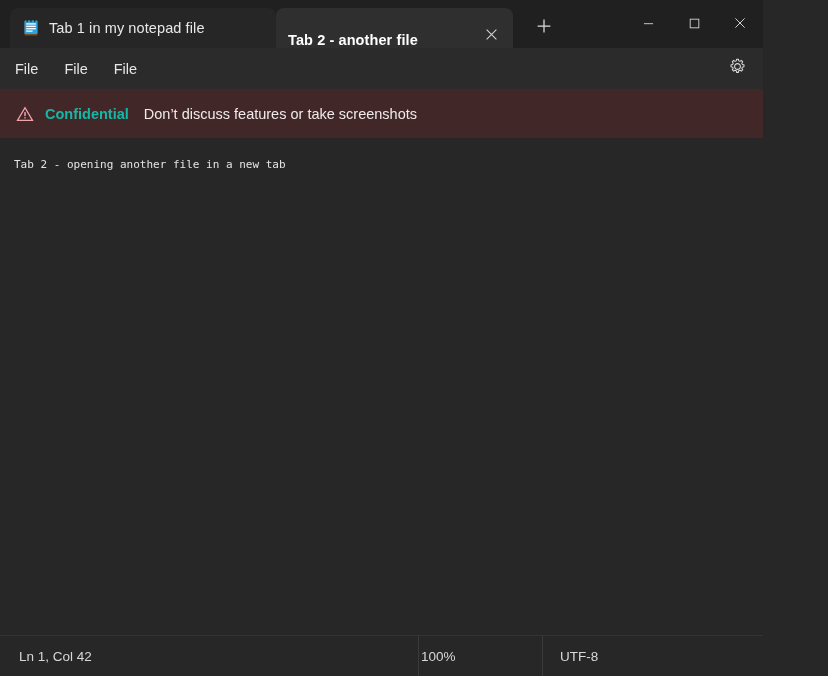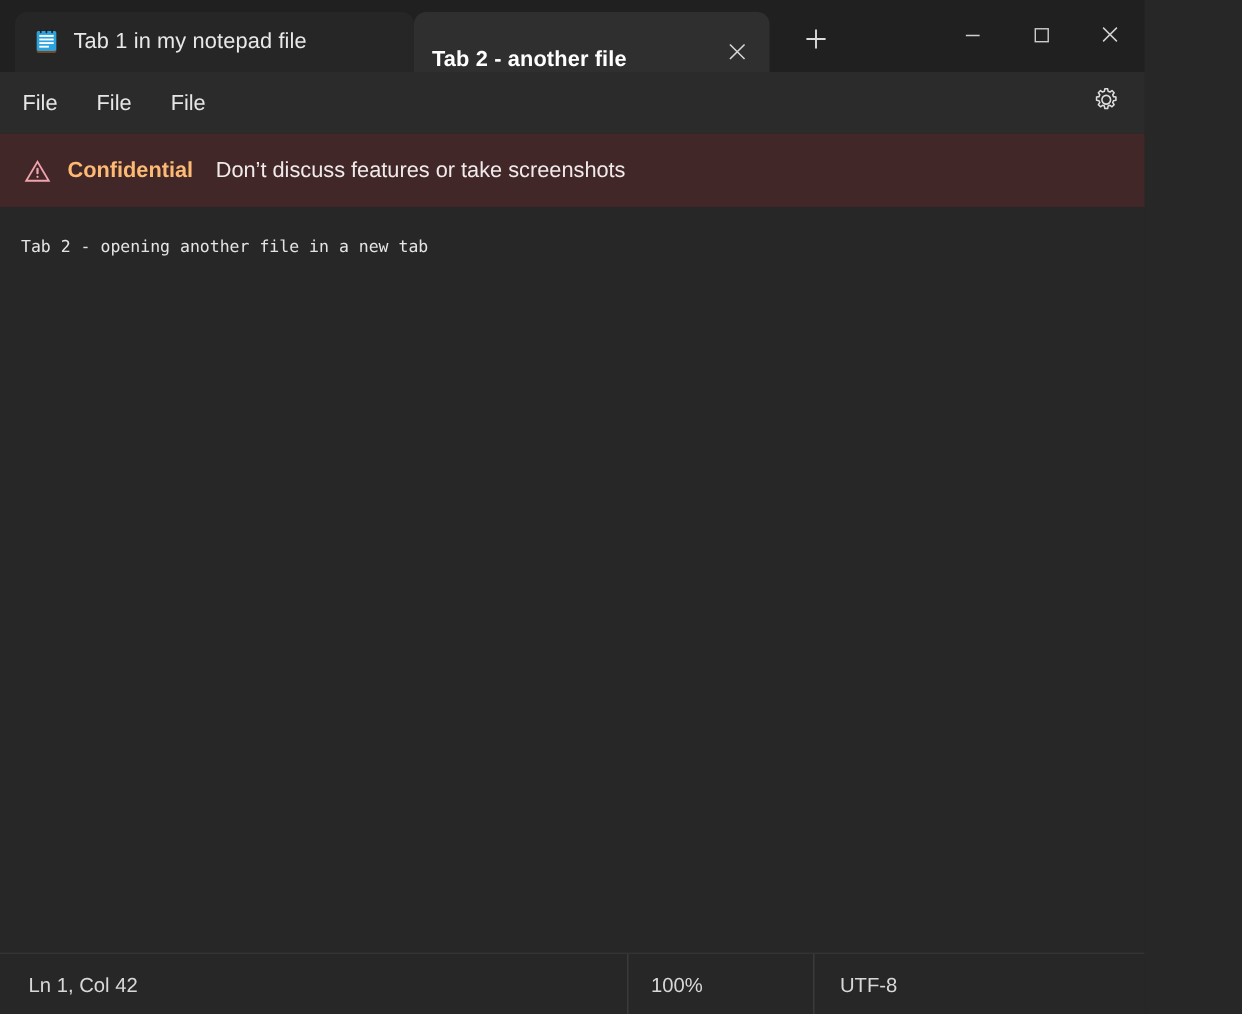--- a/index.html
+++ b/index.html
@@ -160,21 +160,21 @@
   }
   .banner-icon {
     width: 20px;
     height: 20px;
     flex: 0 0 20px;
     display: block;
   }
   .banner-label {
     font-size: 14.5px;
     font-weight: bold;
-    color: #fdba74;
+    color: #14b8a6;
     white-space: nowrap;
   }
   .banner-text {
     font-size: 14.5px;
     color: #f0eaea;
     white-space: nowrap;
     margin-left: 5px;
   }
 
   
@@ -211,21 +211,21 @@
     gap: 24px;
   }
   .status-cell {
     display: flex;
     align-items: center;
     height: 100%;
     box-sizing: border-box;
     white-space: nowrap;
   }
   .status-cell.pos   { padding-left: 19px; width: 394px; }
-  .status-cell.zoom  { padding-left: 15px; width: 100px; border-left: 1px solid #3a3a3a; }
+  .status-cell.zoom  { padding-left: 2px; width: 100px; border-left: 1px solid #3a3a3a; }
   .status-cell.eol   { padding-left: 17px; width: 186px; border-left: 1px solid #3a3a3a; }
   .status-cell.enc   { padding-left: 17px; border-left: 1px solid #3a3a3a; }
 </style>
 </head>
 <body>
 
 <div class="app-window">
 
   <div class="titlebar">
 

